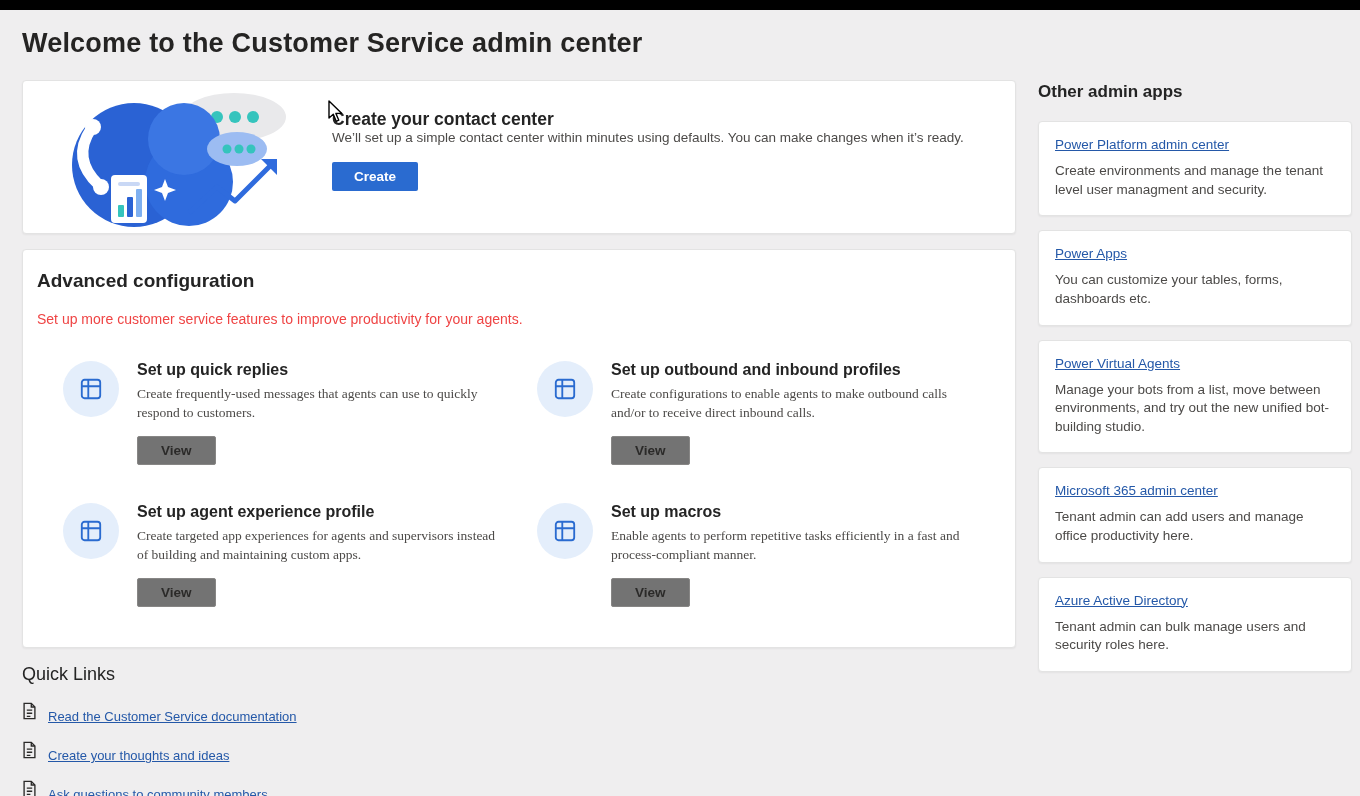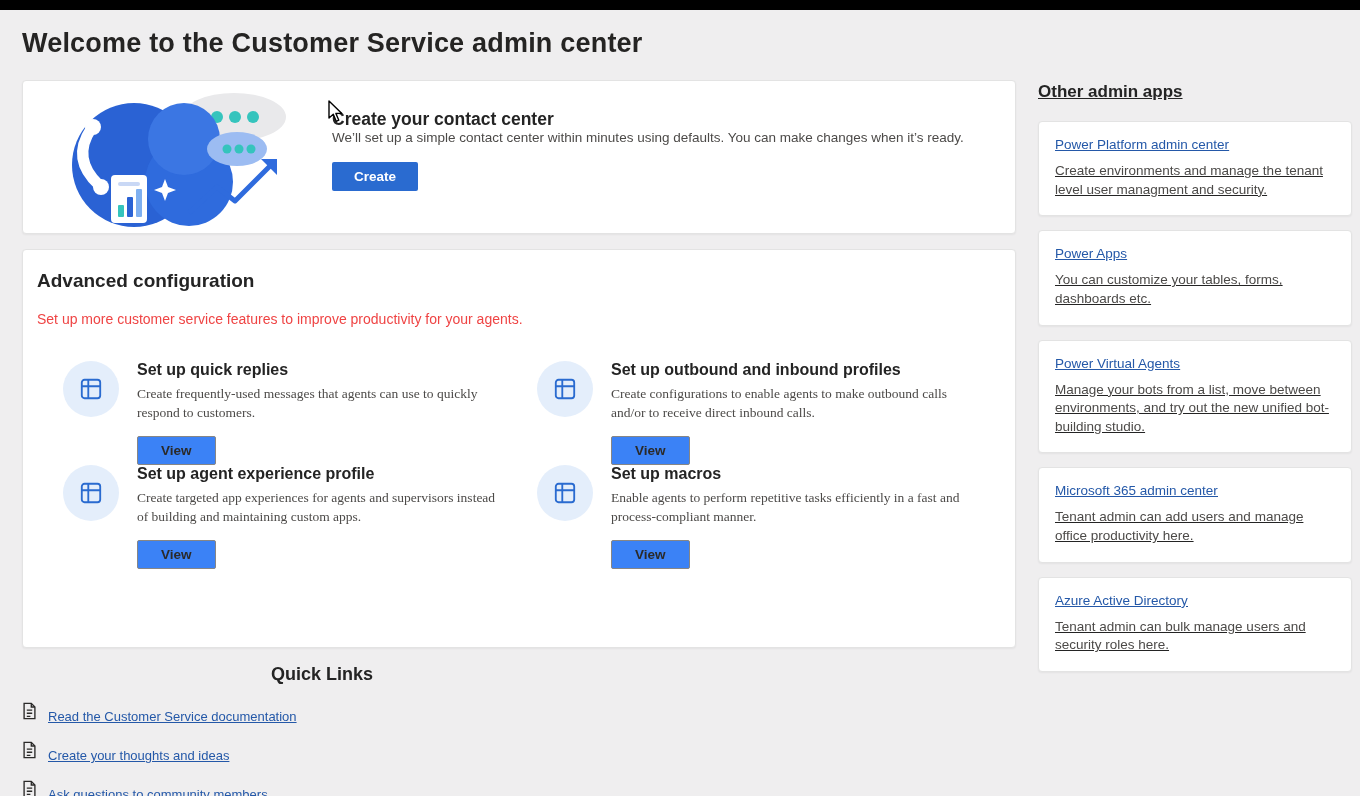--- a/index.html
+++ b/index.html
@@ -40,48 +40,49 @@
     cursor:pointer;
   }
   
   .advanced-card { position:absolute; left:22px; top:249px; width:994px; height:399px; padding:20px 14px; }
   .advanced-title { font-size:19px; font-weight:600; color:#242424; }
   .advanced-subtitle { margin-top:19px; font-size:14px; color:#ef4444; }
   .advanced-grid {
     margin:34px 0 0 26px;
     display:grid;
     grid-template-columns: 474px 474px;
+    row-gap:38px;
   }
   .adv-item { display:flex; gap:18px; }
   .icon-circle {
     width:56px; height:56px; border-radius:50%;
     background:#e4eefb;
     display:flex; align-items:center; justify-content:center;
     flex-shrink:0;
   }
   .adv-body { width:372px; }
   .adv-title { font-size:16px; font-weight:600; color:#242424; }
   .adv-desc { margin-top:6px; font-size:13.5px; line-height:1.4; color:#4c4a48;font-family:Liberation Serif, serif; }
   .view-btn {
     margin-top:13px;
-    background:#3b82f6;
+    background:#737373;
     border:1px solid #878685;
     border-radius:2px;
     font-family:inherit;
     font-size:13.5px; font-weight:600; color:#2b2a29;
     padding:6px 23px;
     cursor:pointer;
   }
   
   .quick-links { position:absolute; left:22px; top:664px; width:600px; }
-  .quick-links-title { font-size:18px; font-weight:700; color:#242424;text-align:center; }
+  .quick-links-title { font-size:18px; font-weight:400; color:#242424; }
   .quick-link-row { display:flex; align-items:flex-end; gap:11px; margin-top:17px; }
   .quick-link-row a { font-size:13px; color:var(--link,#2458a8); text-decoration:underline; }
   
-  .sidebar { position:absolute; left:1038px; top:82px; width:314px;text-decoration:underline; }
+  .sidebar { position:absolute; left:1038px; top:82px; width:314px; }
   .sidebar-title { font-size:17px; font-weight:600; color:#242424; margin-bottom:19px; }
   .app-card { margin-bottom:14px; padding:13px 16px 16px 16px; }
   .app-card a { font-size:13.5px; color:var(--link,#2458a8); text-decoration:underline; }
   .app-card p { margin-top:9px; font-size:13.5px; line-height:1.38; color:#4c4a48; }
   
   .cursor { position:absolute; left:326px; top:100px; pointer-events:none; }
 </style>
 </head>
 <body>
 

